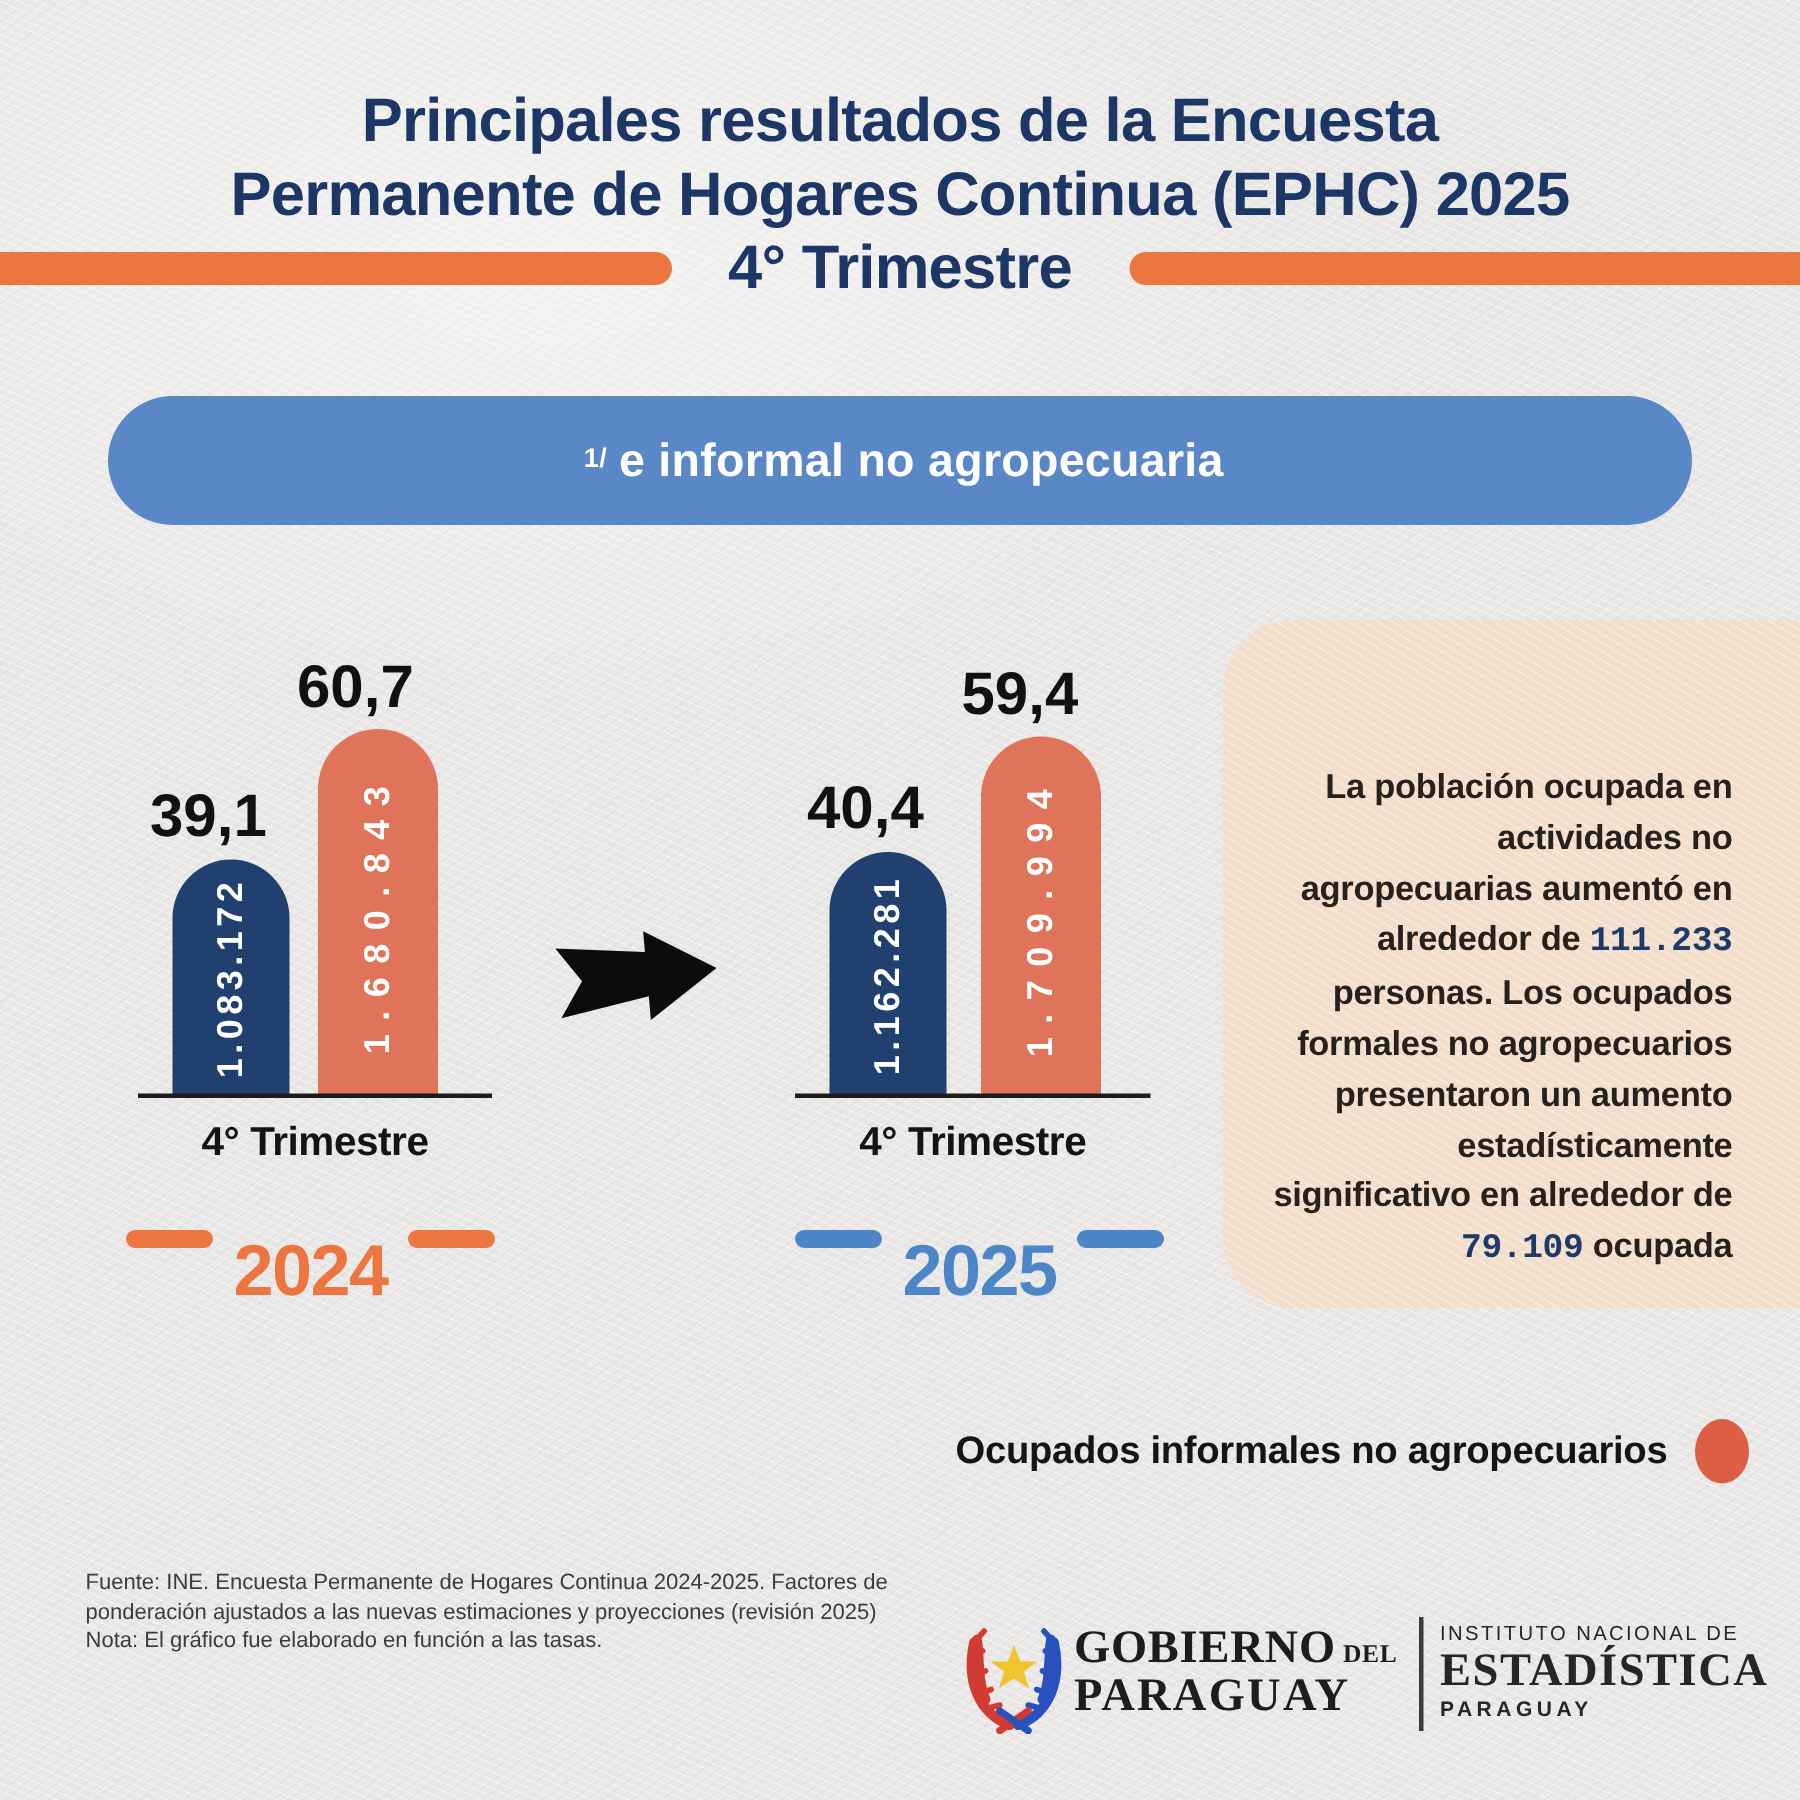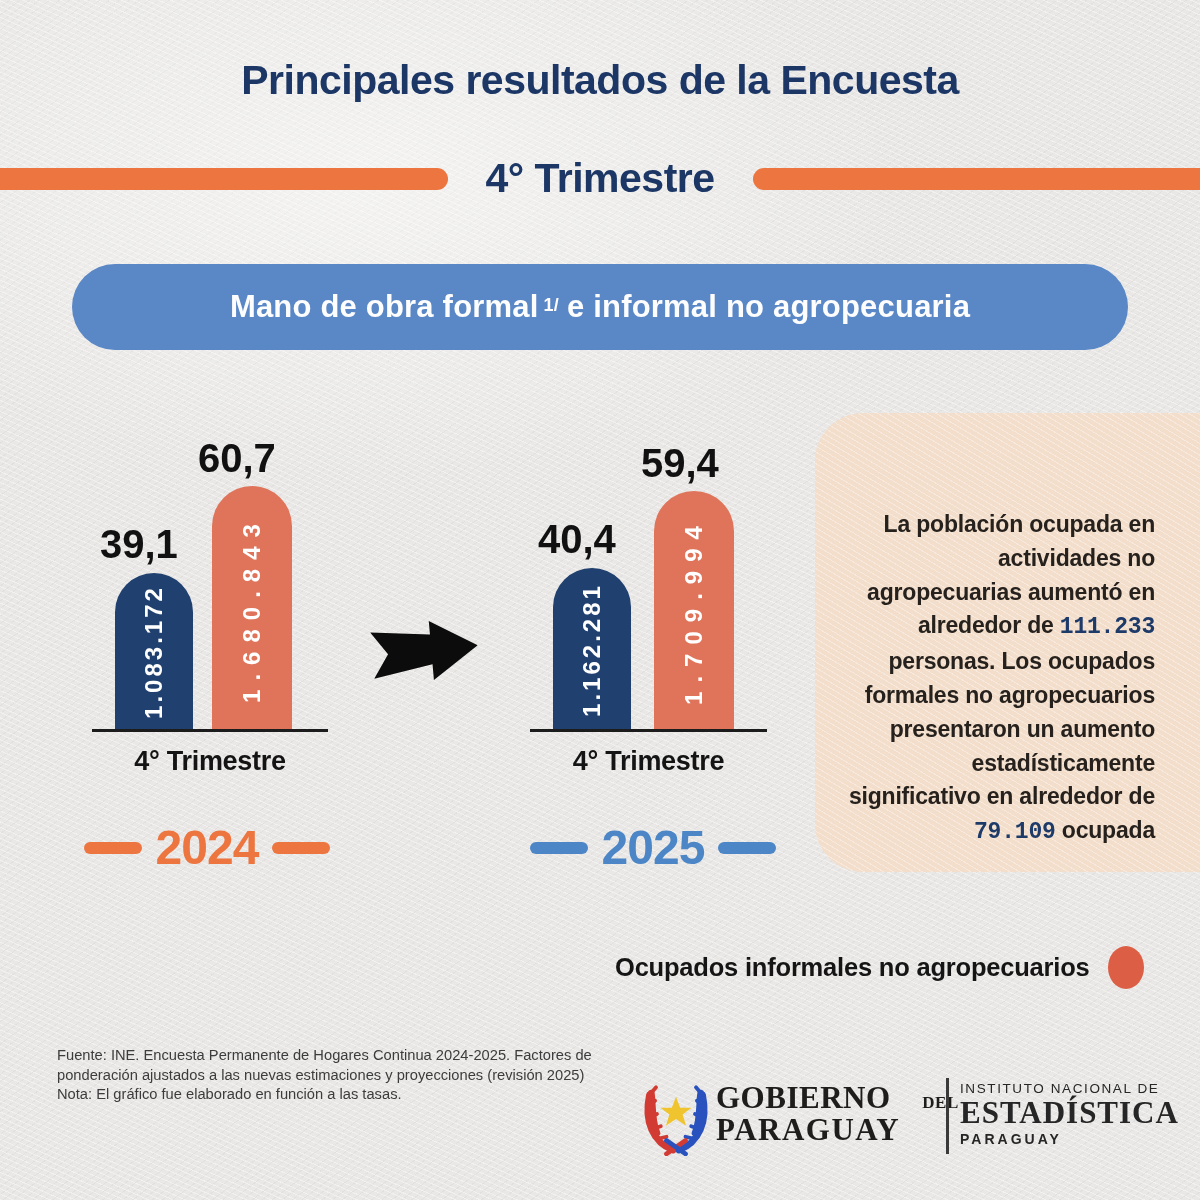--- a/index.html
+++ b/index.html
@@ -35,21 +35,21 @@
   .bar { position:absolute; bottom:469px; }
   .bar-blue   { background:#20406f; border-radius:39px 39px 0 0; }
   .bar-orange { background:#df745a; border-radius:40px 40px 0 0; }
   .bar-num { position:absolute; left:50%; top:50%;
     transform:translate(-50%,-50%) rotate(-90deg); white-space:nowrap;
     color:#ffffff; font-weight:700; font-size:24px; }
   .num-tight { letter-spacing:3px; }
   .num-wide  { letter-spacing:9px; }
   .rate-label { position:absolute; font-size:40px; font-weight:800; color:#111111; }
   .x-label { position:absolute; text-align:center; font-size:27px; font-weight:800; color:#141414; letter-spacing:-.3px; }
-  .year-row { position:absolute; top:820px; display:flex; align-items:center; justify-content:center; gap:14px;
+  .year-row { position:absolute; top:820px; display:flex; align-items:flex-start; justify-content:center; gap:14px;
     font-size:48px; font-weight:800; letter-spacing:-1px; }
   .year-dash { width:58px; height:12px; border-radius:6px; background:currentColor; }
   .arrow-wrap { position:absolute; left:372px; top:620px; }
 
   
   .callout { position:absolute; left:815px; right:-50px; top:413px; height:459px;
     background:#f3decb; border-radius:48px;
     background-image:repeating-linear-gradient(31deg, rgba(255,255,255,.35) 0 1px, rgba(0,0,0,0) 1px 5px);
     padding:95px 95px 0 32px; text-align:right;
     font-size:23px; line-height:1.47; font-weight:600; color:#26211d; letter-spacing:-.2px; }
@@ -64,43 +64,43 @@
   .footer-text { position:absolute; left:57px; top:1046px; width:580px;
     font-size:14.7px; line-height:1.34; font-weight:500; color:#3c3c3c; }
   .footer-text p { margin:0; }
   .footer-text sup { font-size:10px; }
 
   
   .emblem { position:absolute; left:638px; top:1070px; }
   .gob-block { position:absolute; left:716px; top:1082px; color:#1e1d1b;
     font-family:"Liberation Serif","DejaVu Serif",serif; font-weight:700; line-height:1.04; }
   .gob-line1 { font-size:31px; letter-spacing:.5px; }
-  .gob-line1 .del { font-size:17px; letter-spacing:.5px;margin-left:27px; }
+  .gob-line1 .del { font-size:17px; letter-spacing:.5px; }
   .gob-line2 { font-size:31px; letter-spacing:1.5px; }
   .logo-divider { position:absolute; left:946px; top:1078px; width:3px; height:76px; background:#3a3a3a; }
   .ine-block { position:absolute; left:960px; top:1081px; color:#262626; }
   .ine-l1 { font-size:13.5px; font-weight:400; letter-spacing:1.6px; }
   .ine-l2 { font-size:31px; font-weight:700; letter-spacing:1px; line-height:1.12;
     font-family:"Liberation Serif","DejaVu Serif",serif; }
   .ine-l3 { font-size:14px; font-weight:700; letter-spacing:3px; }
 </style>
 </head>
 <body>
 
 <div class="page">
 
   <div class="title-block">
     <div>Principales resultados de la  Encuesta</div>
+    <div>Permanente de Hogares Continua (EPHC) 2025</div>
   </div>
   <div class="title-rule left"></div>
   <div class="title-rule right"></div>
   <div class="title-line3">4° Trimestre</div>
 
   <div class="banner">
-    <span>Mano de obra formal</span>
     <sup>1/</sup>
     <span>e informal no agropecuaria</span>
   </div>
 
   <div class="rate-label" style="left:100px; width:108px; top:522px;">39,1</div>
   <div class="rate-label" style="left:198px; width:108px; top:436px;">60,7</div>
 
   <div class="bar bar-blue" style="left: 115px; width: 78px; height: 158px;">
     <div class="bar-num num-tight">1.083.172</div>
   </div>
@@ -135,21 +135,21 @@
   <div class="year-row" style="left:508px; width:290px; color:#4c86c6;">
     <span class="year-dash"></span>
     <span>2025</span>
     <span class="year-dash"></span>
   </div>
 
   <div class="callout">
     <span>La población ocupada en actividades no agropecuarias aumentó en alrededor de </span><b>111.233</b><span> personas. Los ocupados formales no agropecuarios presentaron un aumento estadísticamente significativo en alrededor de </span><b>79.109</b><span> ocupada</span>
   </div>
 
-  <div class="legend-item" style="left:615px;">
+  <div class="legend-item" style="left:637px;">
     <span>Ocupados informales no agropecuarios</span>
     <span class="legend-dot" style="background:#dc5f45;"></span>
   </div>
 
   <div class="footer-text">
     <p>Fuente: INE. Encuesta Permanente de Hogares Continua 2024-2025. Factores de ponderación ajustados a las nuevas estimaciones y proyecciones (revisión 2025)</p>
     <p>Nota: El gráfico fue elaborado en función a las tasas.</p>
   </div>
 
   <div class="emblem">

